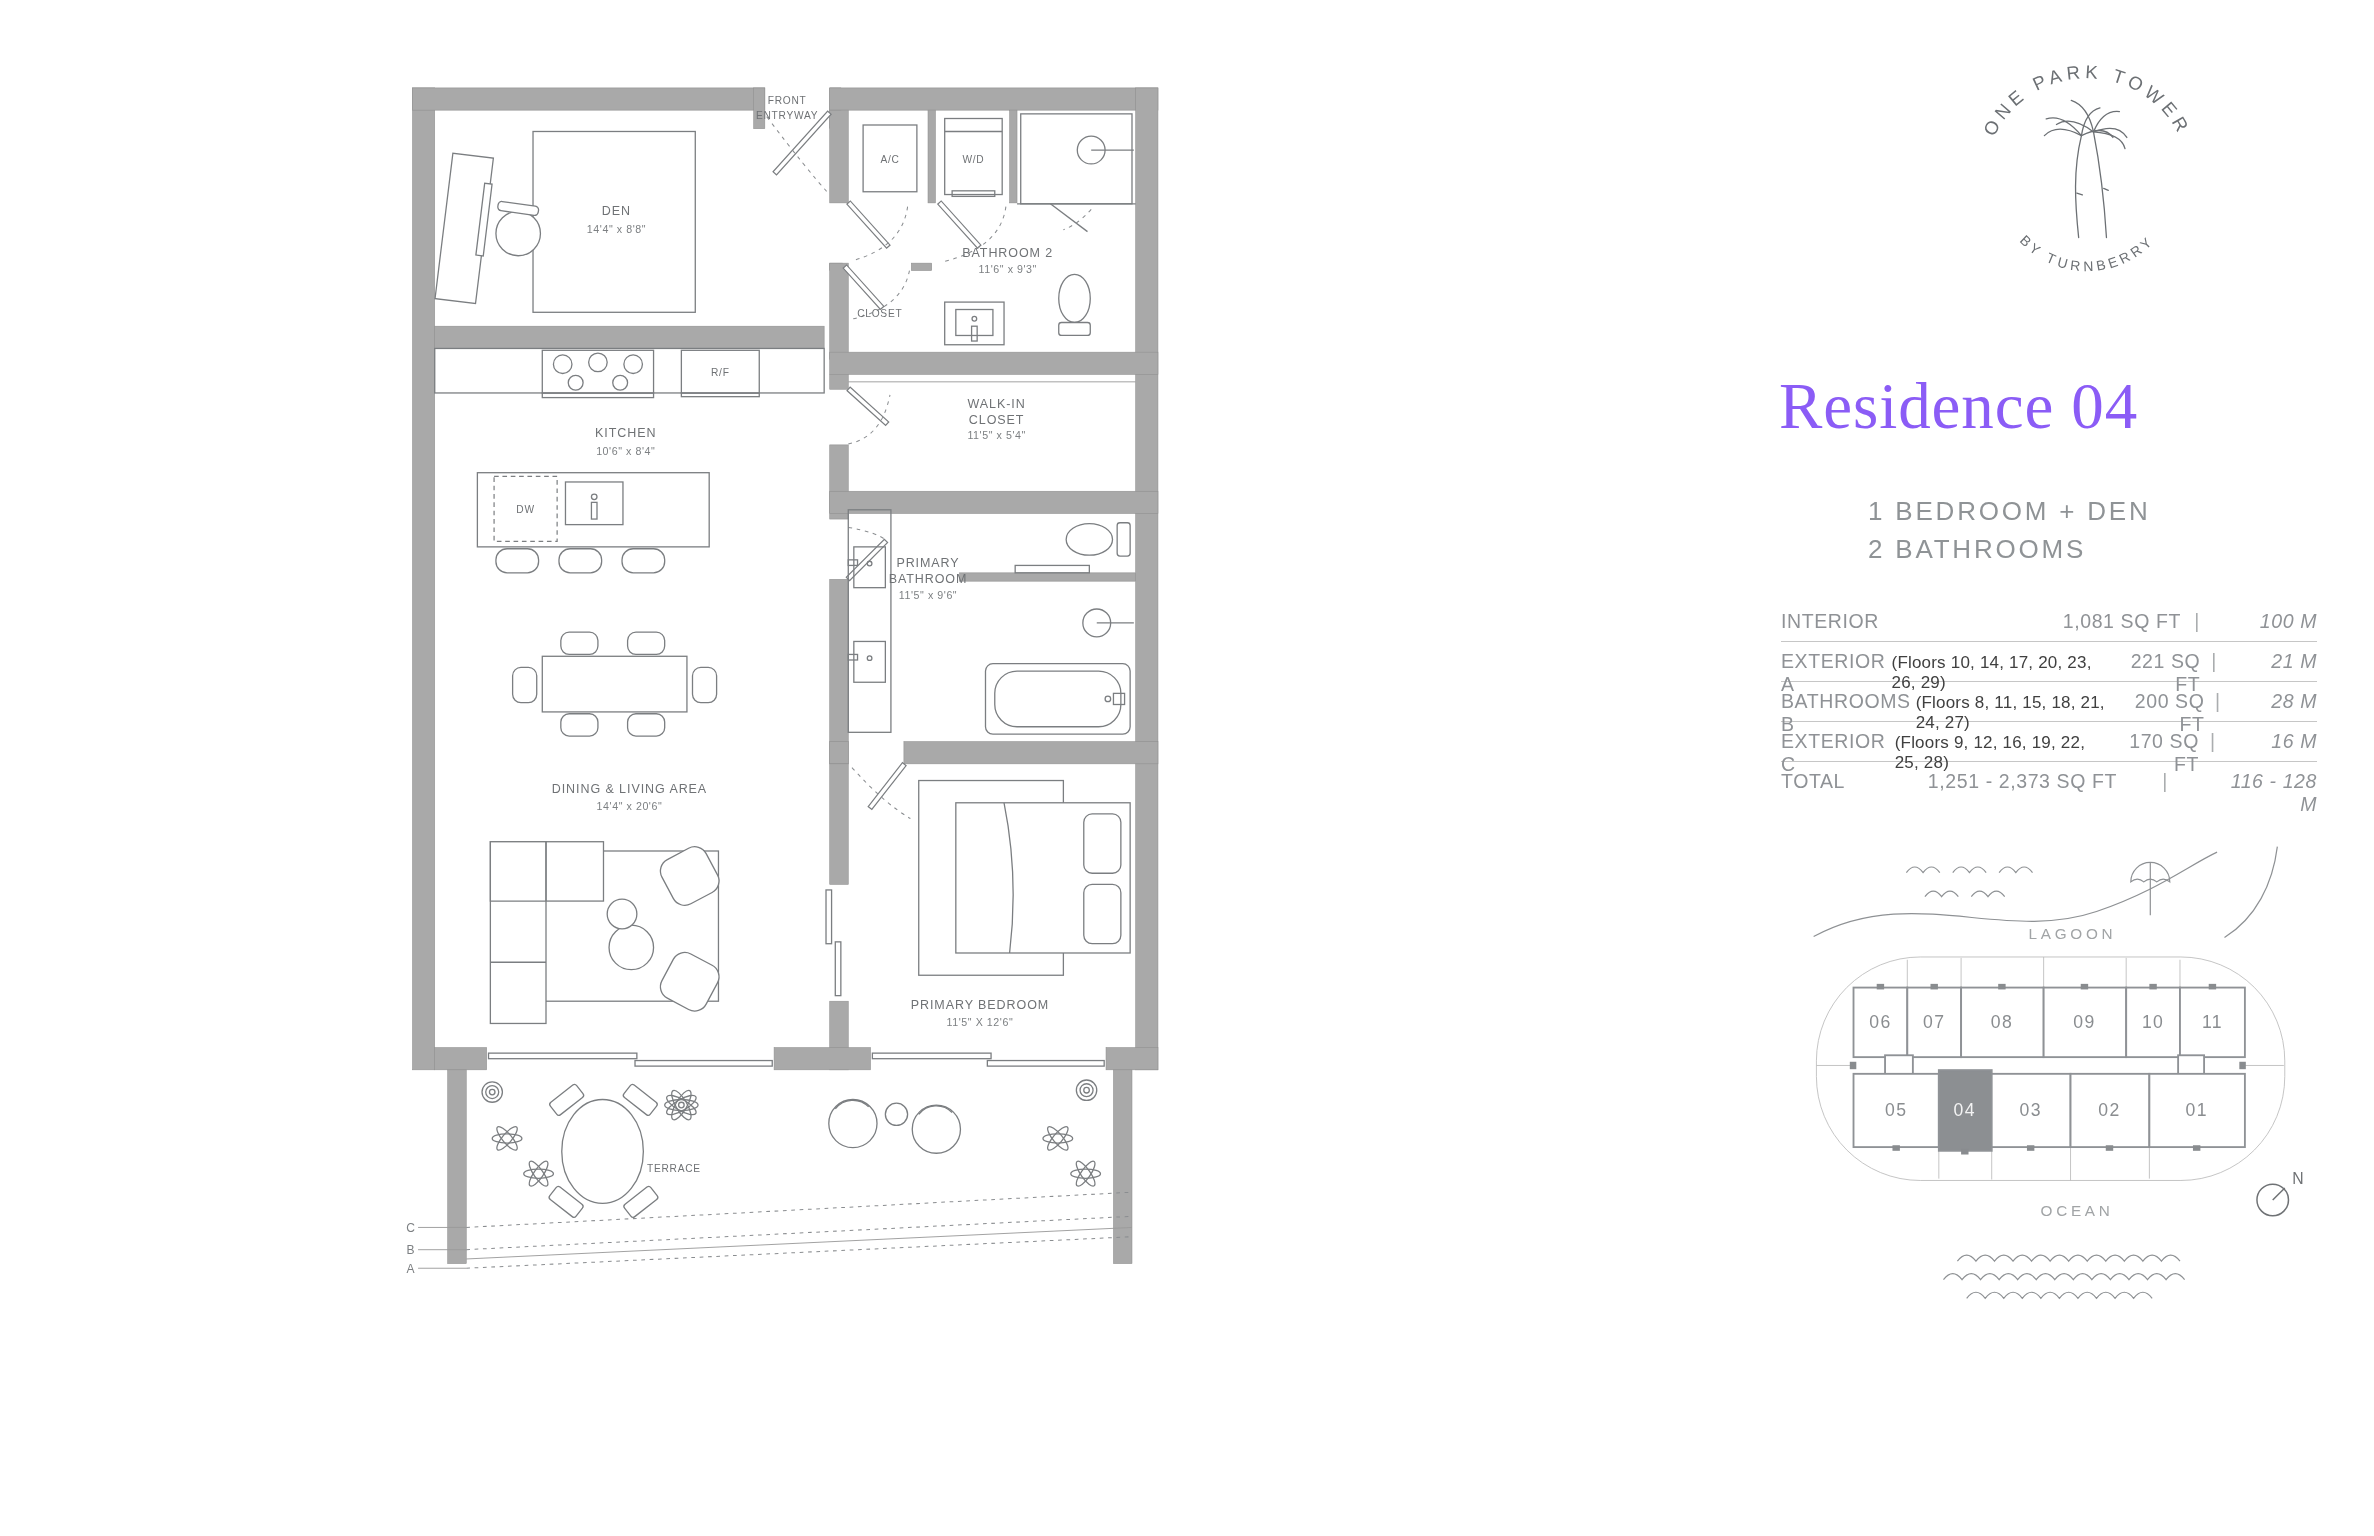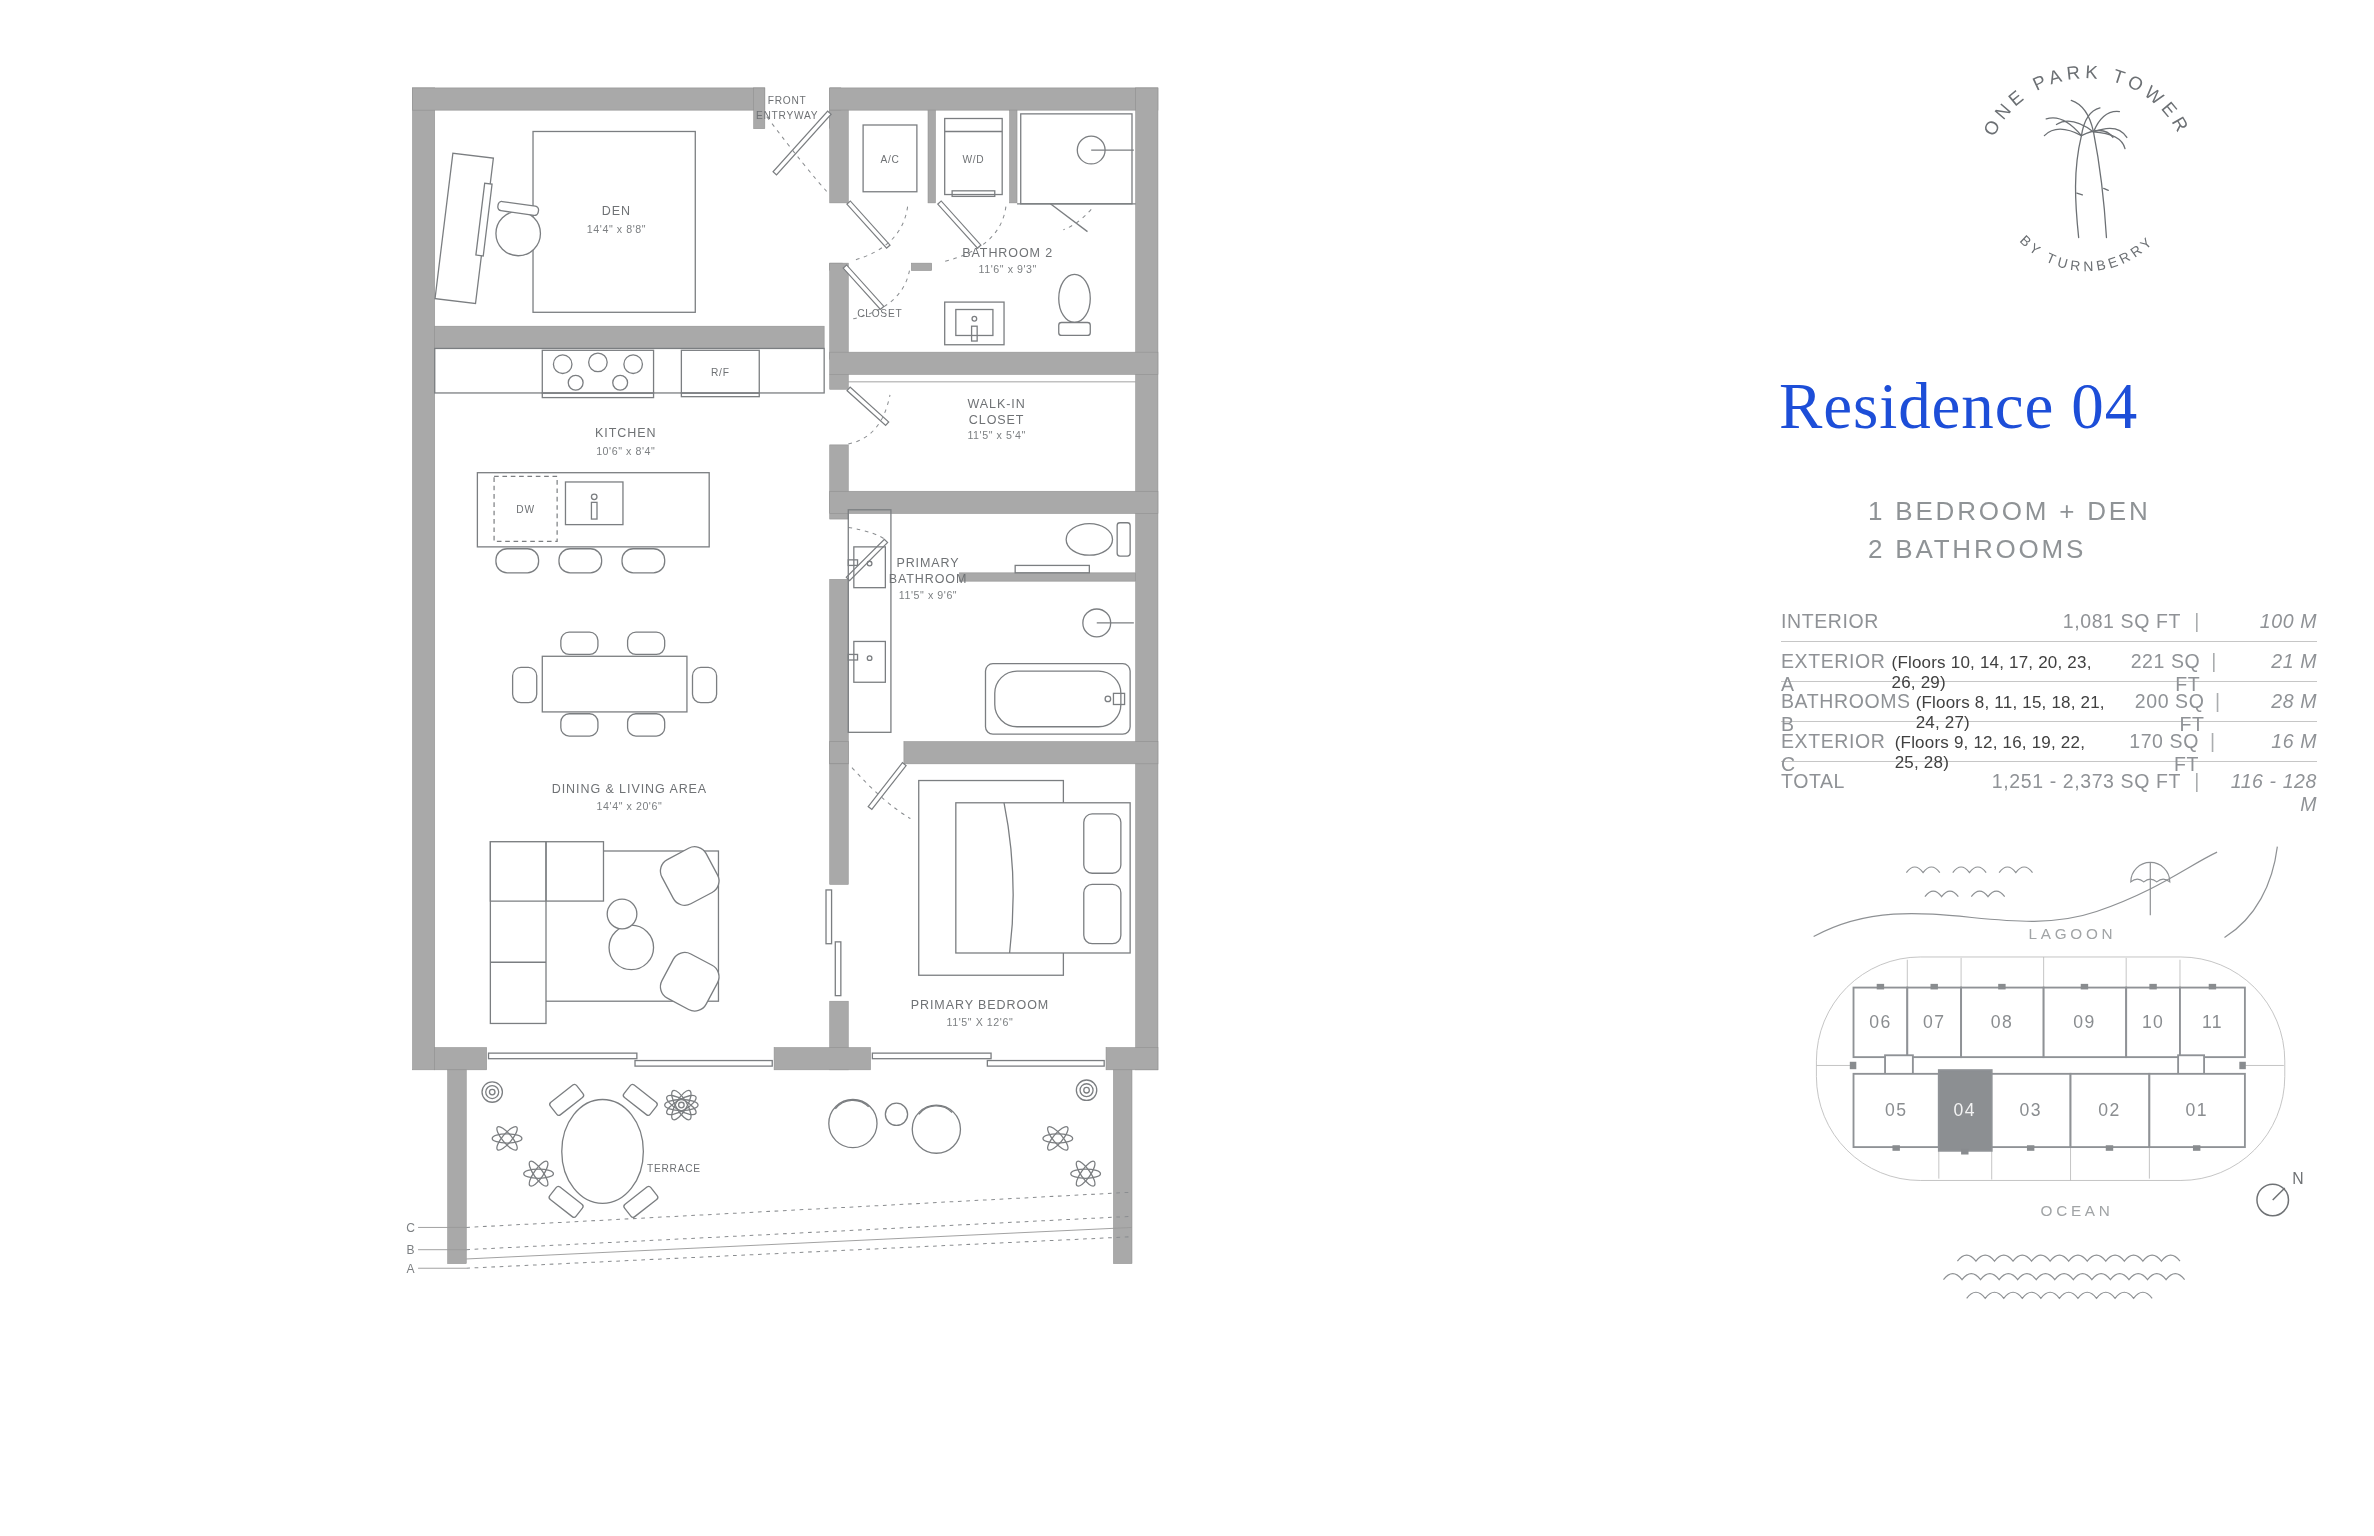--- a/index.html
+++ b/index.html
@@ -16,27 +16,27 @@
   .rl{fill:#6f7275;font-size:13.5px;letter-spacing:1px;text-anchor:middle;}
   .rd{fill:#7d8083;font-size:11.5px;letter-spacing:.6px;text-anchor:middle;}
   .fl{fill:#6f7275;font-size:11px;letter-spacing:.8px;text-anchor:middle;}
   .mk{fill:#7d8083;font-size:13px;text-anchor:middle;}
   .thin{fill:none;stroke:#9b9b9b;stroke-width:1;}
   
   .logo{position:absolute;left:1934px;top:16.7px;}
   .lg-txt{fill:#6c7074;font-size:20px;letter-spacing:5px;}
   .lg-stroke{fill:none;stroke:#6c7074;stroke-width:1.4;stroke-linecap:round;}
   .res-title{position:absolute;left:1779px;top:369px;width:557px;
-             font-family:"Liberation Serif",serif;font-size:65px;color:#1d4ed8;letter-spacing:0.9px;}
+             font-family:"Liberation Serif",serif;font-size:65px;color:#8b5cf6;letter-spacing:0.9px;}
   .res-sub{position:absolute;left:1868px;top:492px;font-size:26px;color:#8f9396;
            letter-spacing:2.8px;line-height:38px;}
   .area-table{position:absolute;left:1781px;top:602px;width:536px;}
   .ar{display:flex;align-items:baseline;height:40px;border-bottom:0.9px solid #c6c6c6;
       color:#8f9296;font-size:19.5px;letter-spacing:0.6px;padding-top:8.3px;box-sizing:border-box;}
-  .ar.last{border-bottom:none;}
+  .ar.last{border-bottom:none;gap:32px;}
   .ar .note{font-size:17px;letter-spacing:0.2px;margin-left:5px;color:#404040;}
   .ar .sqft{margin-left:auto;text-align:right;}
   .ar .sep{width:32px;text-align:center;color:#aaadaf;}
   .ar .m{width:104px;text-align:right;font-style:italic;}
   .keyplan{position:absolute;left:1809px;top:839px;}
   .kp-box{fill:#ffffff;stroke:#8f9296;stroke-width:2;}
   .kp-box-hl{fill:#8c8f92;stroke:#8f9296;stroke-width:2;}
   .kp-num{fill:#8a8d90;font-size:19px;letter-spacing:1.5px;text-anchor:middle;}
   .kp-num-hl{fill:#f3f3f3;font-size:19px;letter-spacing:1.5px;text-anchor:middle;}
   .kp-label{fill:#a1a4a6;font-size:16.5px;letter-spacing:4px;text-anchor:middle;}

